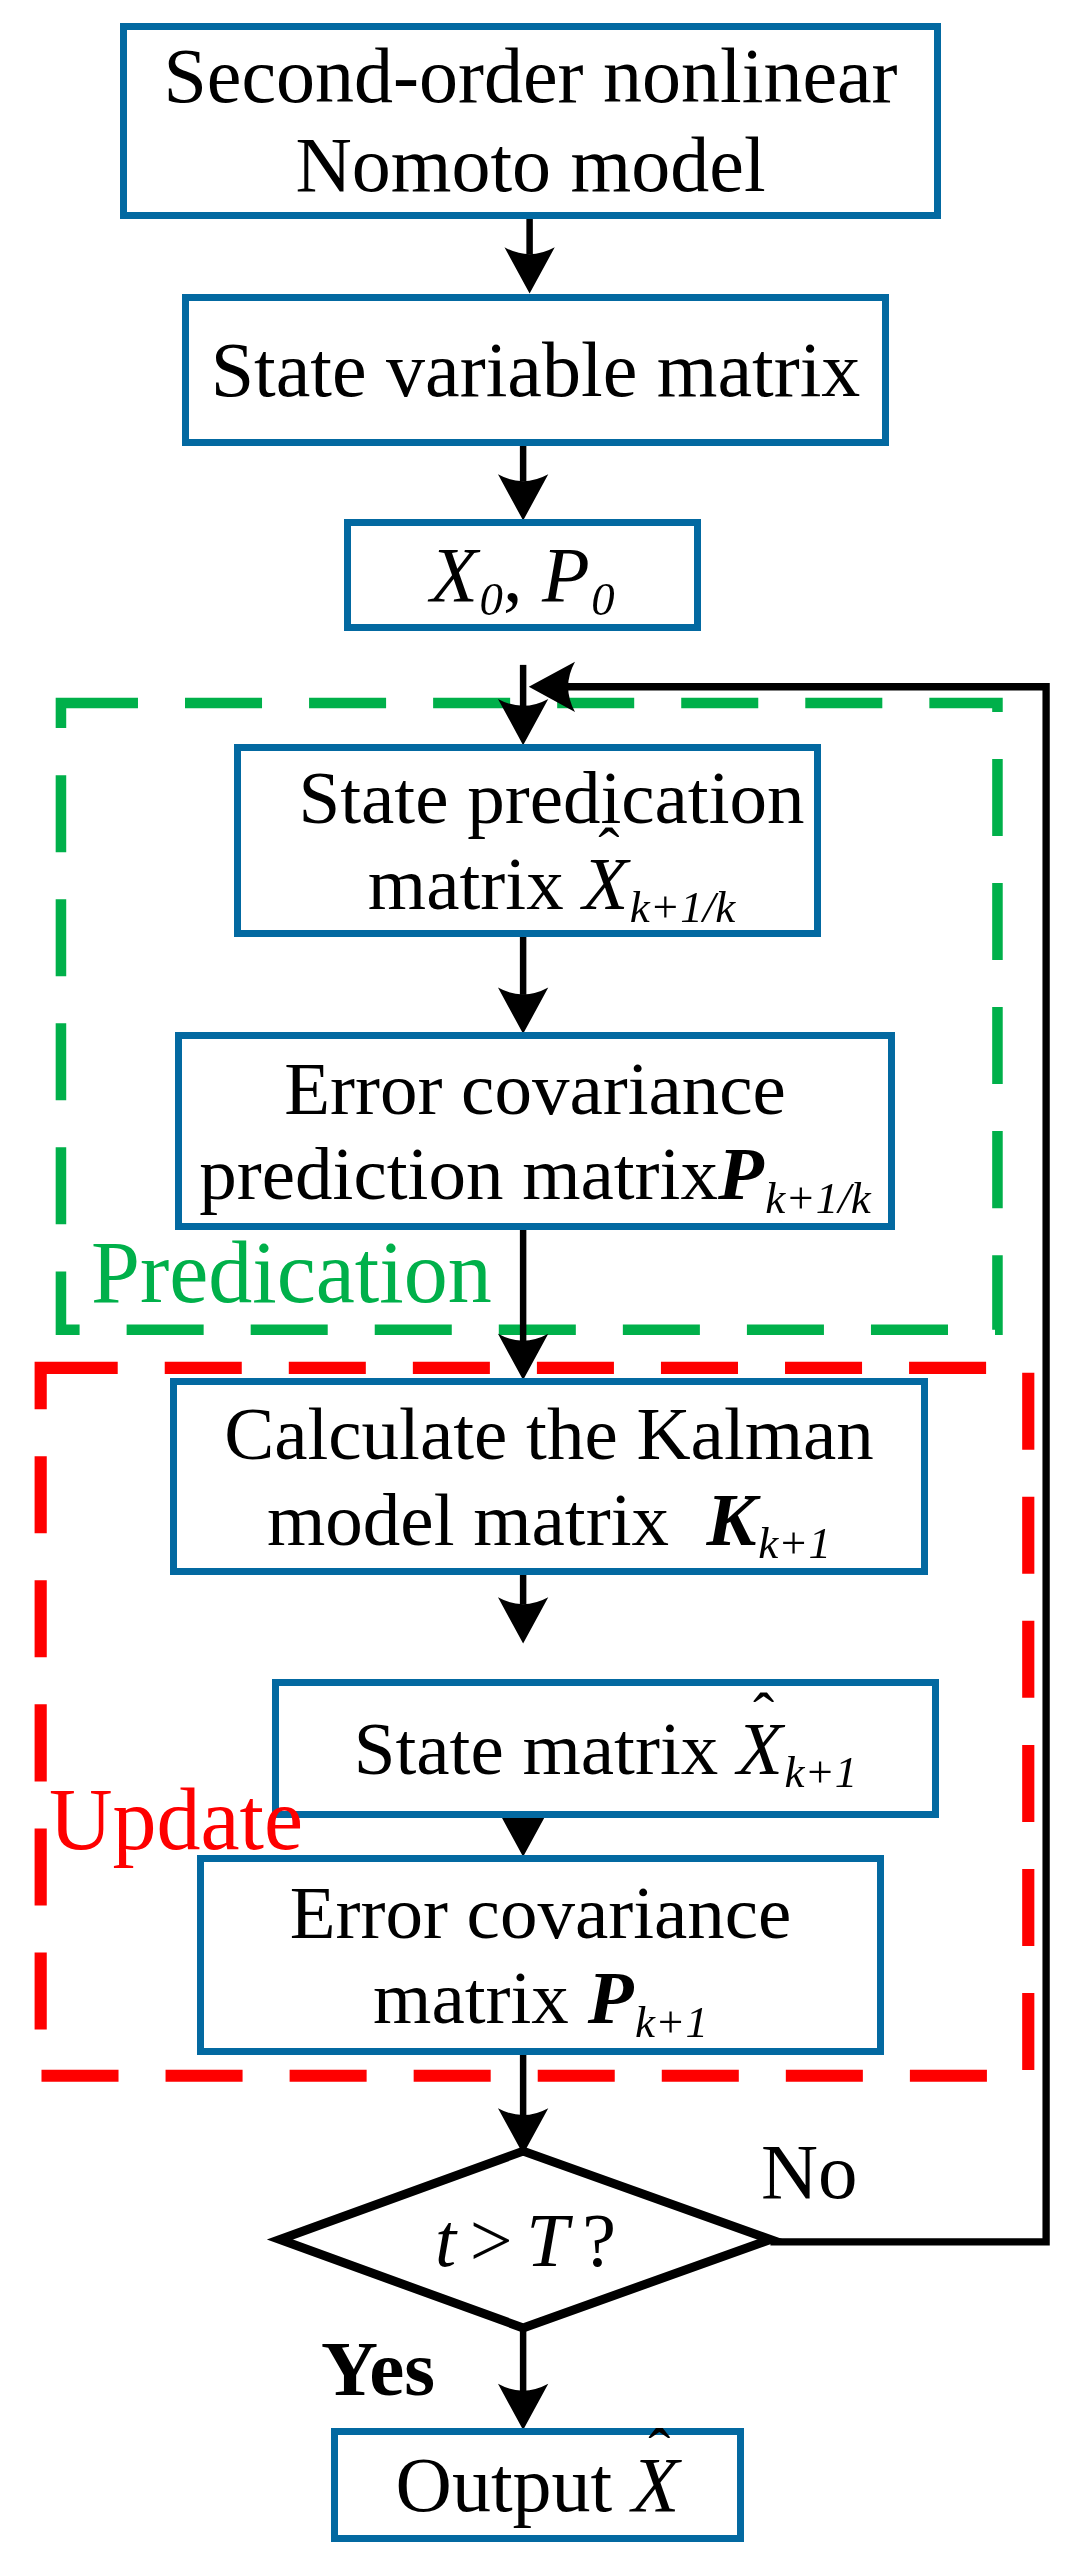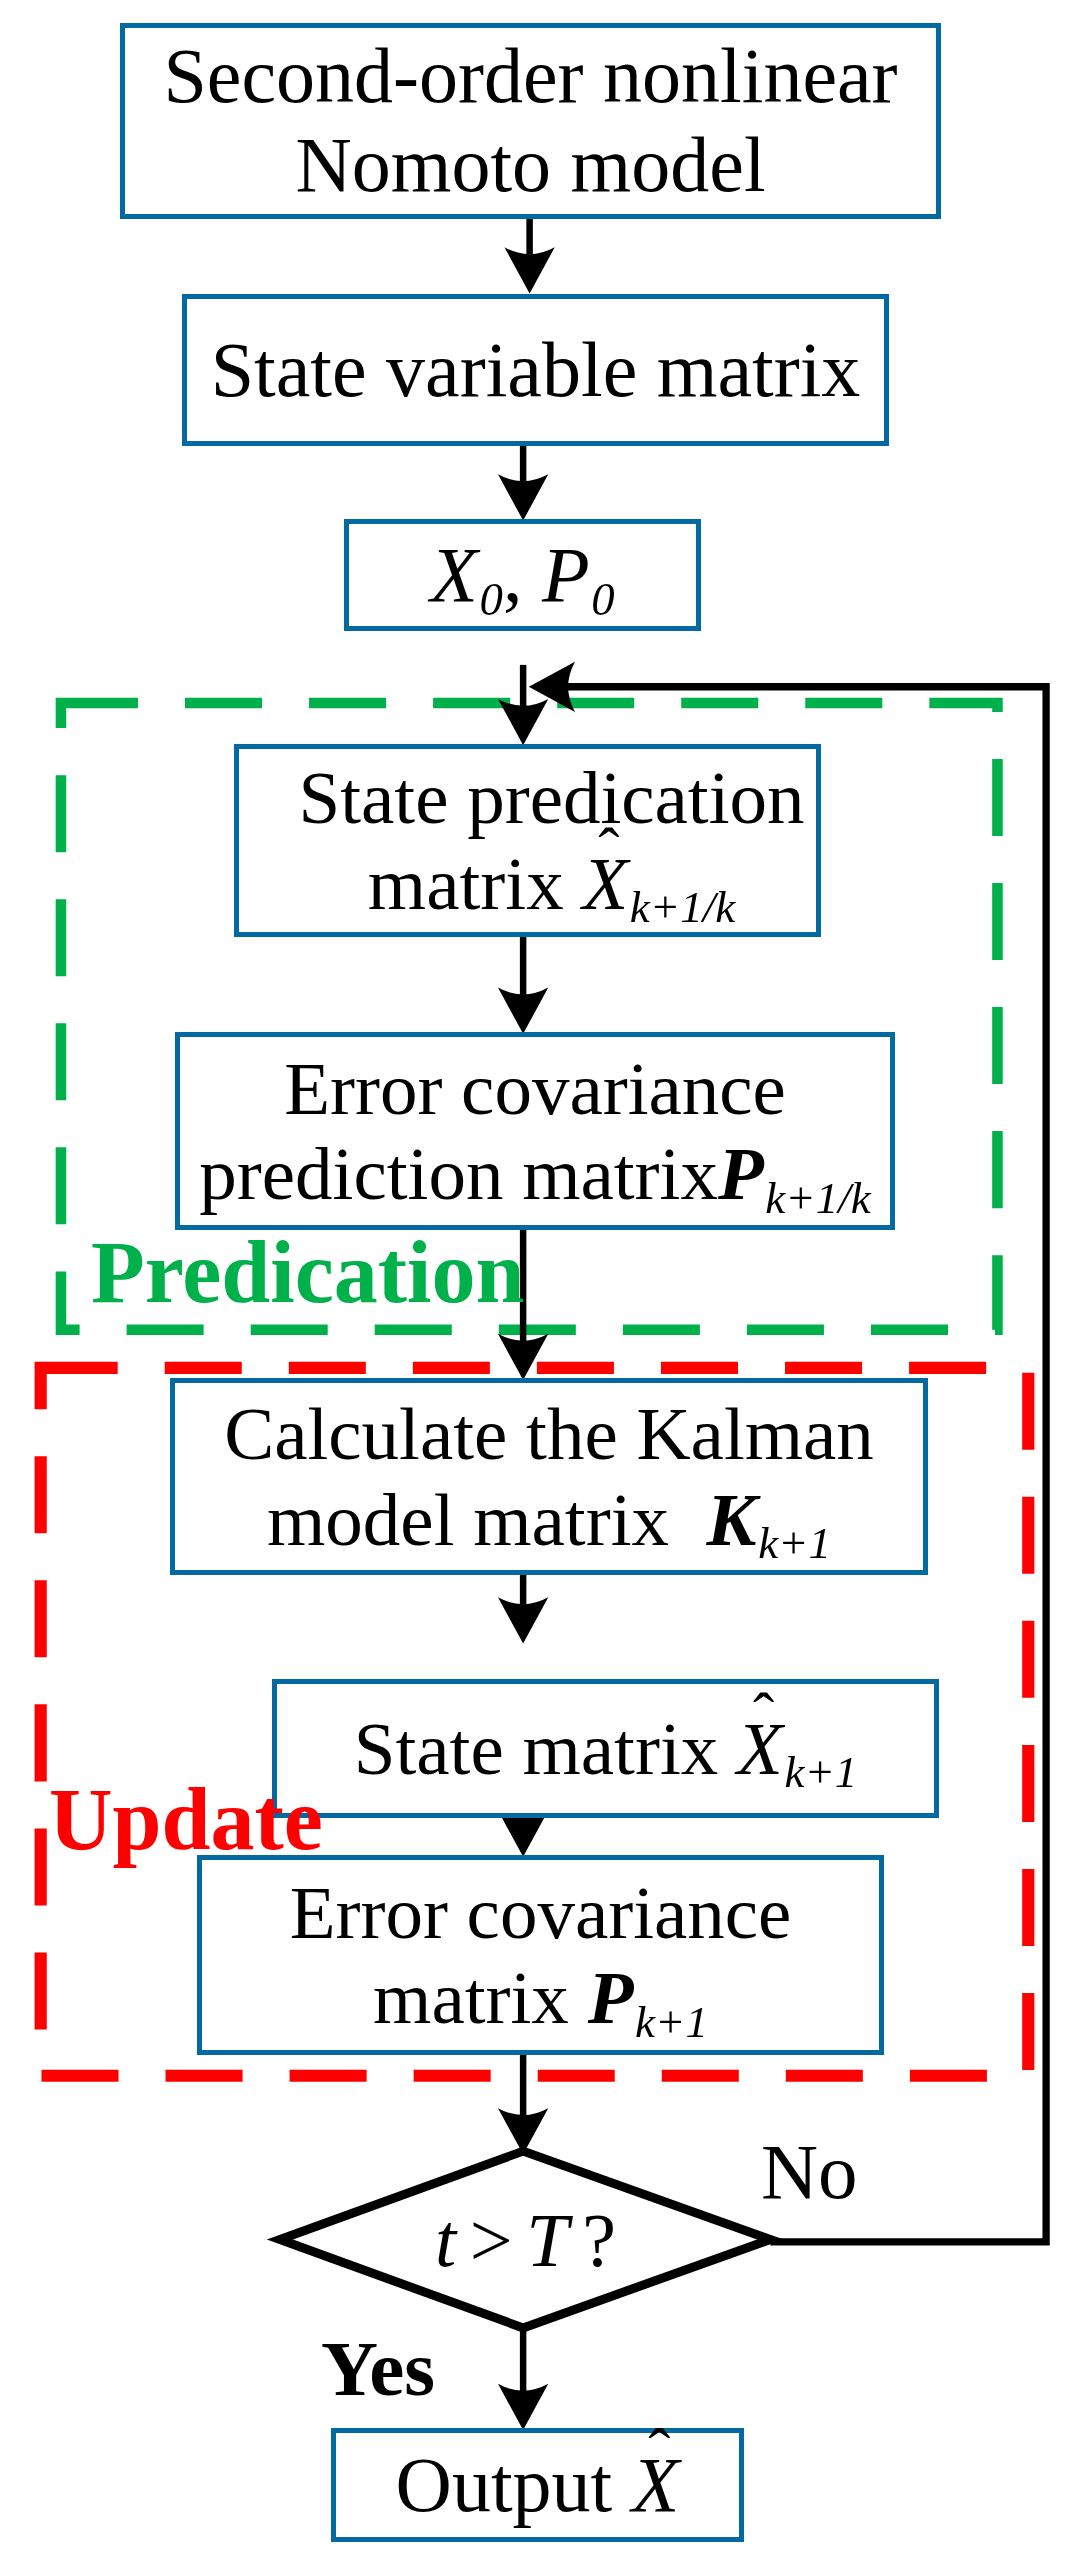--- a/index.html
+++ b/index.html
@@ -9,21 +9,21 @@
     background:#ffffff;
     font-family:"Liberation Serif","DejaVu Serif",serif;
     color:#000;
     overflow:hidden;
   }
   #wires{position:absolute;left:0;top:0;width:1073px;height:2576px;}
   .fcbox{
     position:absolute;
     box-sizing:border-box;
     background:#ffffff;
-    border:5px solid #0369a1;
+    border:7px solid #0369a1;
     display:flex;
     flex-direction:column;
     align-items:center;
     justify-content:center;
     text-align:center;
     font-size:75px;
     line-height:1.14;
     white-space:nowrap;
   }
   .fcbox .bline{display:block;}
@@ -45,21 +45,20 @@
     transform:translateX(-50%);
     font-size:0.85em;
     font-style:normal;
     font-weight:normal;
   }
   .grouplabel{
     position:absolute;
     font-size:88px;
     line-height:1;
     white-space:nowrap;
-    font-weight:bold;
   }
   .edgelabel{
     position:absolute;
     font-size:79px;
     line-height:1;
     color:#000;
     white-space:nowrap;
   }
   .diamond-text{
     position:absolute;

